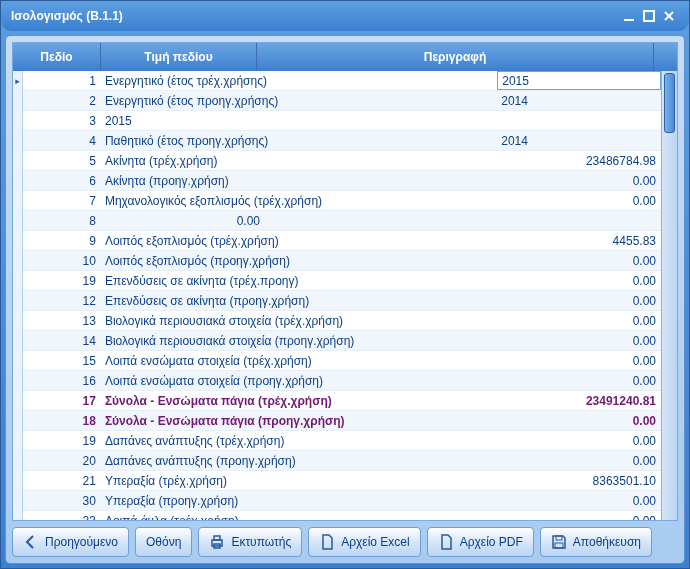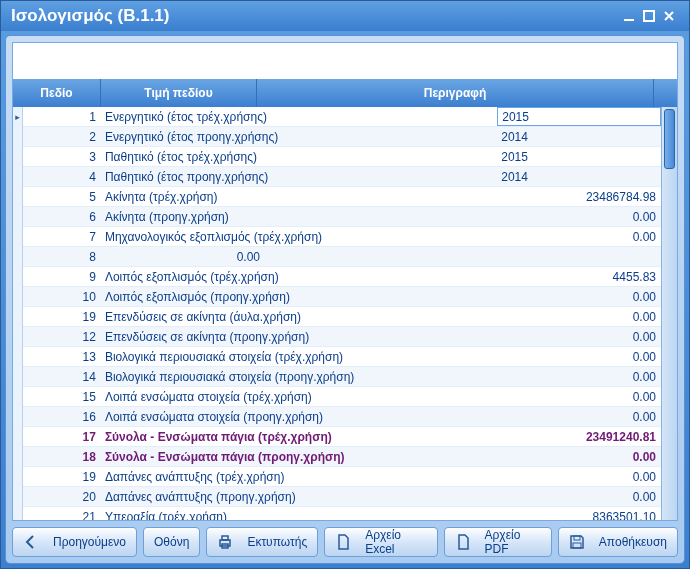--- a/index.html
+++ b/index.html
@@ -9,21 +9,22 @@
     background: linear-gradient(to bottom, #5a9ee0 0%, #3b7fcf 100%);
     border: 1px solid #2a5a9a;
     display: flex; flex-direction: column;
   }
   .titlebar {
     height: 30px;
     background: linear-gradient(to bottom, #5fa0e2 0%, #3a7ecf 100%);
     display: flex; align-items: center;
     padding: 0 6px;
     color: #fff; font-weight: bold;
-    font-size: 17px;
+    font-size: 12px;
+    border-radius: 11px;
   }
   .titlebar .t-text { flex: 1; padding-left: 4px; }
   .titlebar .ctrl { width: 20px; text-align: center; cursor: pointer; }
   .content-frame {
     flex: 1;
     margin: 4px;
     background: linear-gradient(to bottom, #c7ddf5 0%, #a8cbf0 100%);
     border: 1px solid #5b8fd6;
     border-radius: 5px;
     padding: 6px;
@@ -36,21 +37,20 @@
     border: 1px solid #7aa9df;
     display: flex; flex-direction: column;
     overflow: hidden;
   }
   .grid-header {
     display: flex;
     background: linear-gradient(to bottom, #6aa6e4 0%, #3c7fd0 100%);
     color: #fff; font-weight: bold;
     height: 28px;
     flex-shrink: 0;
-    margin-top: 36px;
   }
   .grid-header .hcol {
     display: flex; align-items: center; justify-content: center;
     border-right: 1px solid #3a6db3;
     font-size: 12px;
   }
   .grid-body-outer { flex: 1; display: flex; overflow: hidden; }
   .row-marker-col { width: 10px; background: #eaf2fb; border-right: 1px solid #b8d1ef; }
   .row-marker-col .marker { height: 20px; display:flex; align-items:center; justify-content:center; color:#2a5a9a; font-size:9px;}
   .grid-body { flex: 1; overflow: hidden; }
@@ -101,21 +101,21 @@
     display: flex;
     gap: 6px;
     padding-top: 6px;
     flex-shrink: 0;
   }
   .btn {
     background: linear-gradient(to bottom, #fefeff 0%, #d6e6f9 50%, #bcd5f2 100%);
     border: 1px solid #6d9fdc;
     border-radius: 4px;
     padding: 4px 10px;
-    display: flex; align-items: center; gap: 14px;
+    display: flex; align-items: center; gap: 6px;
     color: #0b3e8a;
     font-size: 12px;
     cursor: pointer;
     height: 30px;
   }
   .btn .icon { width: 16px; height: 16px; display:flex; align-items:center; justify-content:center; }
   svg { display: block; }
 </style>
 </head>
 <body>
@@ -184,21 +184,20 @@
               <div class="cell col-desc">Ενεργητικό (έτος τρέχ.χρήσης)</div>
               <div class="cell col-val left-align editing-cell">2015</div>
             </div>
             <div class="grid-row alt">
               <div class="cell col-id">2</div>
               <div class="cell col-desc">Ενεργητικό (έτος προηγ.χρήσης)</div>
               <div class="cell col-val left-align">2014</div>
             </div>
             <div class="grid-row">
               <div class="cell col-id">3</div>
-              <div class="cell col-desc">Παθητικό (έτος τρέχ.χρήσης)</div>
               <div class="cell col-val left-align">2015</div>
             </div>
             <div class="grid-row alt">
               <div class="cell col-id">4</div>
               <div class="cell col-desc">Παθητικό (έτος προηγ.χρήσης)</div>
               <div class="cell col-val left-align">2014</div>
             </div>
             <div class="grid-row">
               <div class="cell col-id">5</div>
               <div class="cell col-desc">Ακίνητα (τρέχ.χρήση)</div>
@@ -223,21 +222,21 @@
               <div class="cell col-desc">Λοιπός εξοπλισμός (τρέχ.χρήση)</div>
               <div class="cell col-val">4455.83</div>
             </div>
             <div class="grid-row alt">
               <div class="cell col-id">10</div>
               <div class="cell col-desc">Λοιπός εξοπλισμός (προηγ.χρήση)</div>
               <div class="cell col-val">0.00</div>
             </div>
             <div class="grid-row">
               <div class="cell col-id">19</div>
-              <div class="cell col-desc">Επενδύσεις σε ακίνητα (άυλα.χρήση)</div>
+              <div class="cell col-desc">Επενδύσεις σε ακίνητα (τρέχ.προηγ)</div>
               <div class="cell col-val">0.00</div>
             </div>
             <div class="grid-row alt">
               <div class="cell col-id">12</div>
               <div class="cell col-desc">Επενδύσεις σε ακίνητα (προηγ.χρήση)</div>
               <div class="cell col-val">0.00</div>
             </div>
             <div class="grid-row">
               <div class="cell col-id">13</div>
               <div class="cell col-desc">Βιολογικά περιουσιακά στοιχεία (τρέχ.χρήση)</div>
@@ -278,20 +277,21 @@
               <div class="cell col-desc">Δαπάνες ανάπτυξης (προηγ.χρήση)</div>
               <div class="cell col-val">0.00</div>
             </div>
             <div class="grid-row">
               <div class="cell col-id">21</div>
               <div class="cell col-desc">Υπεραξία (τρέχ.χρήση)</div>
               <div class="cell col-val">8363501.10</div>
             </div>
             <div class="grid-row alt">
               <div class="cell col-id">30</div>
+              <div class="cell col-desc">Υπεραξία (προηγ.χρήση)</div>
               <div class="cell col-val">0.00</div>
             </div>
             <div class="grid-row">
               <div class="cell col-id">23</div>
               <div class="cell col-desc">Λοιπά άυλα (τρέχ.χρήση)</div>
               <div class="cell col-val">0.00</div>
             </div>
           </div>
         <div class="scroll-track">
           <div class="scroll-thumb"></div>

